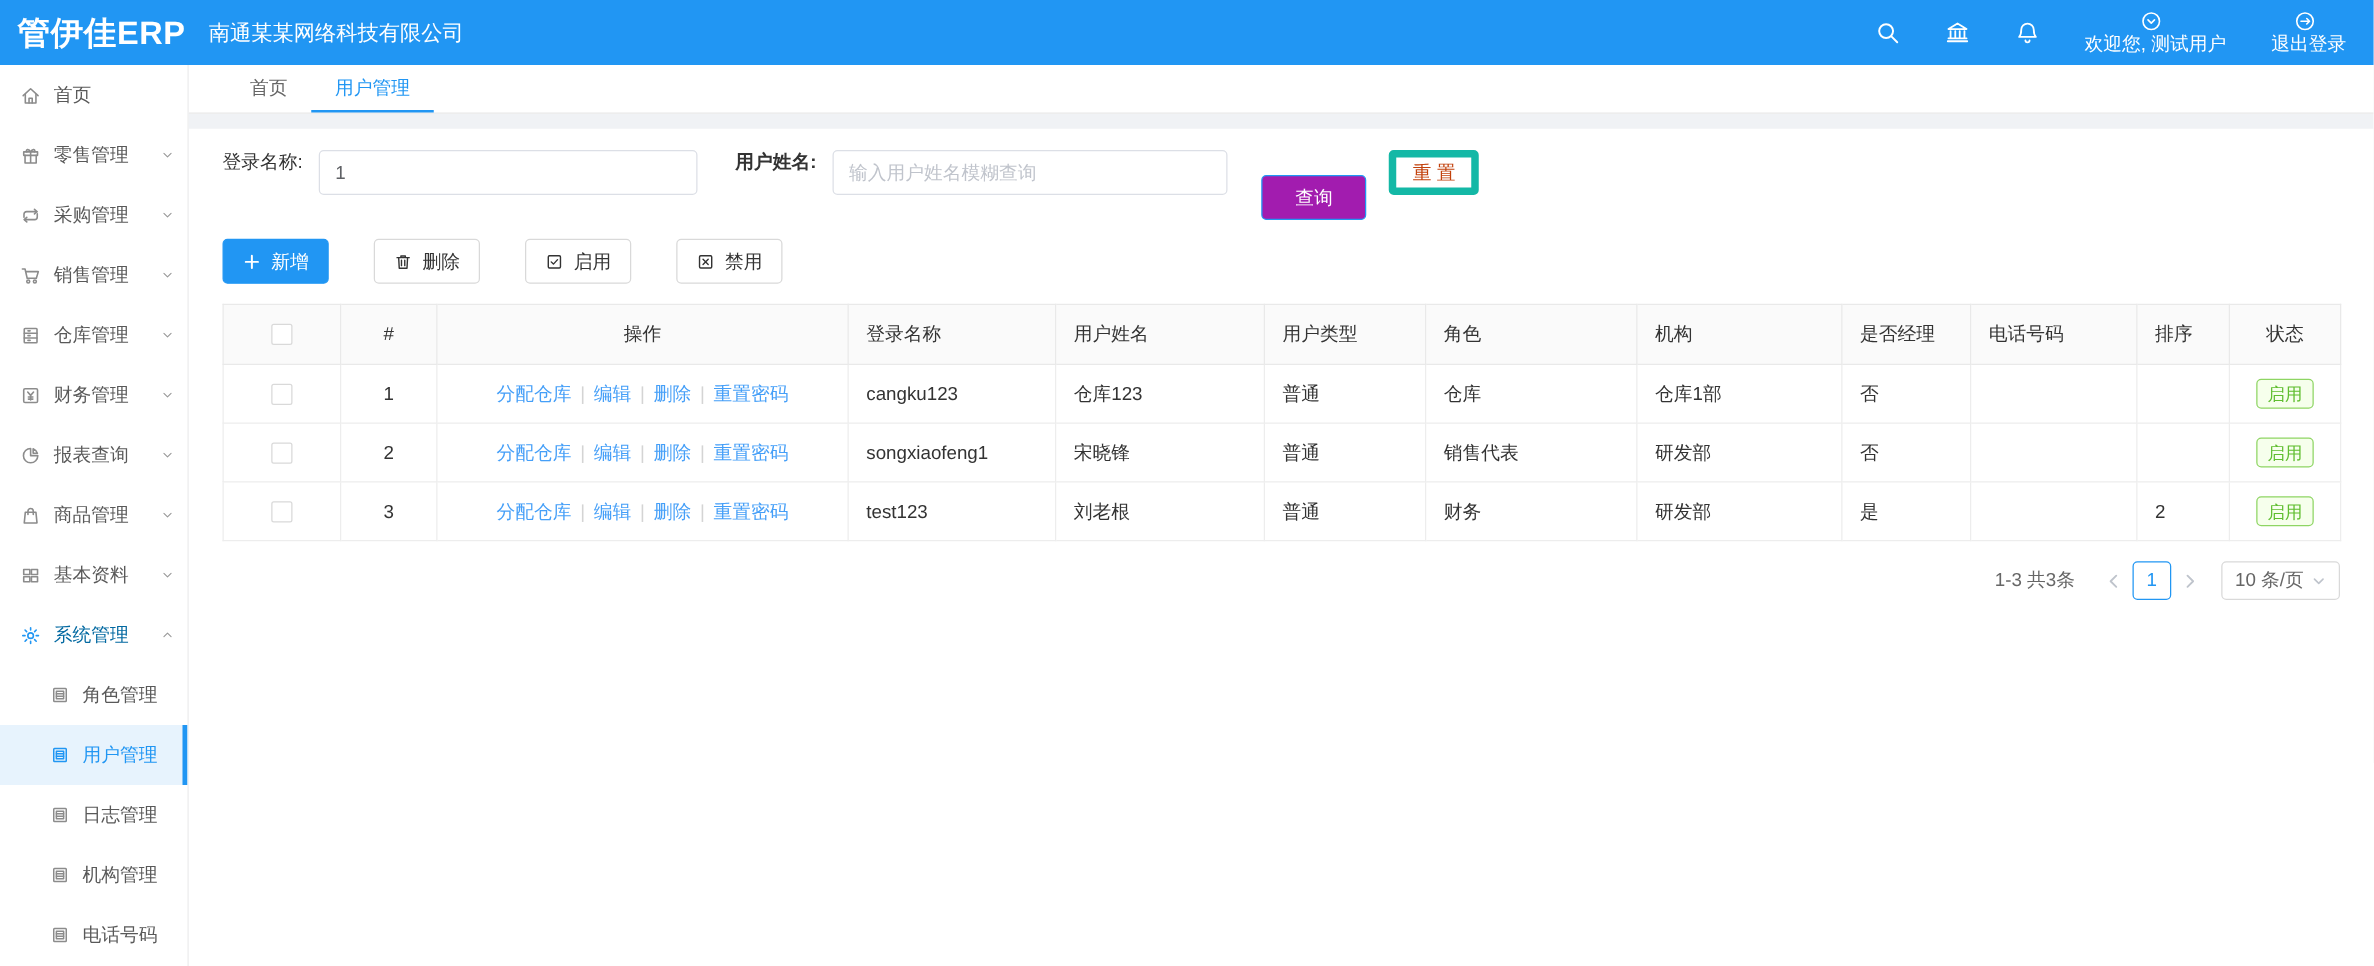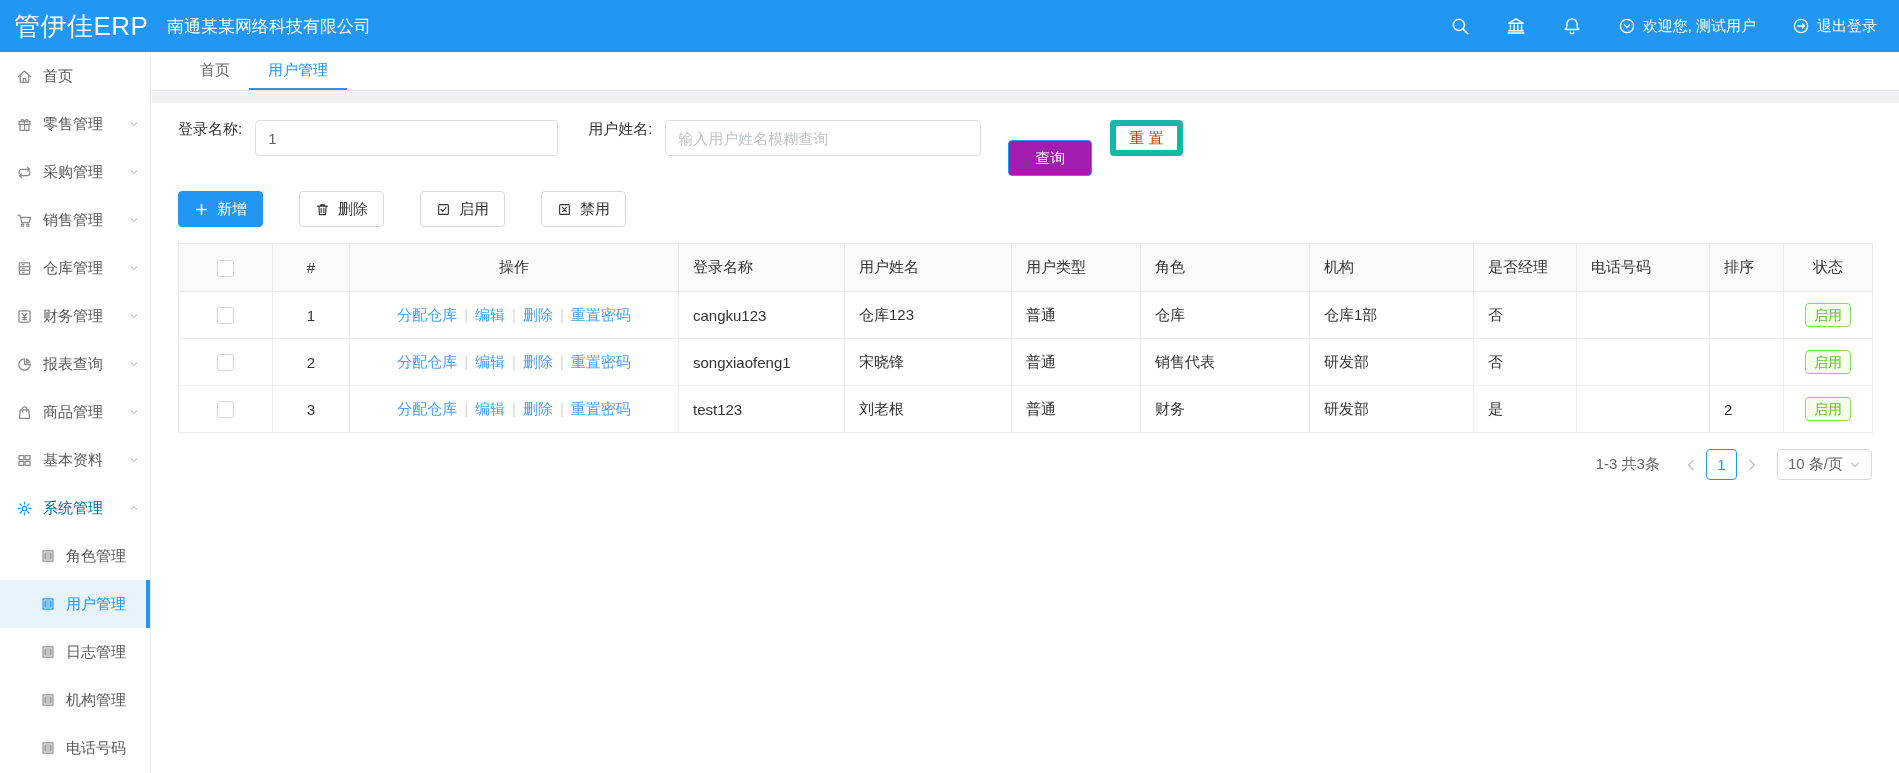--- a/index.html
+++ b/index.html
@@ -1,26 +1,26 @@
 <!DOCTYPE html>
 <html><head>
 <meta charset="utf-8">
 <style>
   * { box-sizing: border-box; margin: 0; padding: 0; }
   html,body { width:1899px; height:773px; overflow:hidden; }
   body { font-family:"Liberation Sans","DejaVu Sans",sans-serif; font-size:15px; color:#333; background:#fff; }
 
   
   .header { height:52px; background:#2196F3; display:flex; align-items:center; color:#fff; }
-  .logo { width:151px; padding-left:14px; font-size:26px; font-weight:normal; letter-spacing:0.5px; white-space:nowrap; }
+  .logo { width:151px; padding-left:14px; font-size:26px; font-weight:bold; letter-spacing:0.5px; white-space:nowrap; }
   .company { font-size:17px; margin-left:16px; white-space:nowrap; }
   .header-right { margin-left:auto; display:flex; align-items:center; padding-right:22px; font-size:15px; }
   .hicon { width:20px; height:20px; margin-left:36px; cursor:pointer; display:inline-flex; }
   .hicon svg { width:100%; height:100%; }
-  .hr-item { display:inline-flex; align-items:center; margin-left:36px; cursor:pointer; white-space:nowrap; }
+  .hr-item { display:inline-flex; align-items:center; margin-left:36px; cursor:pointer; white-space:nowrap;flex-direction:column; }
   .hr-item svg { width:18px; height:18px; margin-right:7px; }
 
   
   .app { display:flex; height:725px; }
   .sidebar { width:151px; min-width:151px; background:#fff; border-right:1px solid #ECECEC; overflow:hidden; }
   .main { flex:1; display:flex; flex-direction:column; background:#F0F2F5; overflow:hidden; }
 
   
   .side-item { height:48px; display:flex; align-items:center; padding:0 10px 0 16px; font-size:15px; color:#595959; cursor:pointer; position:relative; }
   .side-item .sicon { width:17px; height:17px; display:inline-flex; color:#8C8C8C; flex:none; }
@@ -39,21 +39,21 @@
   
   .tabbar { height:39px; background:#fff; border-bottom:1px solid #E8E8E8; display:flex; align-items:stretch; padding-left:30px; flex:none; }
   .tab { font-size:15px; color:#666; padding:0 19px; display:flex; align-items:center; cursor:pointer; border-bottom:2px solid transparent; }
   .tab.active { color:#2196F3; border-bottom-color:#2196F3; }
 
   
   .content { background:#fff; margin-top:12px; flex:1; padding:17px 27px 0 27px; overflow:hidden; }
 
   .filter-row { display:flex; align-items:flex-start; }
   .flabel { color:#333; margin-right:13px; white-space:nowrap; }
-  .flabel.second { margin-left:30px; }
+  .flabel.second { margin-left:30px;font-weight:bold; }
   .finput { width:303px; height:36px; border:1px solid #DCDFE6; border-radius:4px; padding:0 12px; font-size:15px; color:#606266; outline:none; font-family:inherit; }
   .finput.second { width:316px; }
   .finput::placeholder { color:#C0C4CC; }
   .btn { height:36px; border-radius:4px; font-size:15px; cursor:pointer; font-family:inherit; }
   .btn-primary { background:#a21caf; color:#fff; border:1px solid #2196F3; padding:0 26px; margin-left:27px;margin-top:20px; }
   .btn-plain { background:#fff; color:#c2410c; border:6px solid #14b8a6; padding:0 13px; margin-left:18px; }
 
   .toolbar { margin-top:15px; display:flex; gap:36px; }
   .tb-btn { height:36px; display:inline-flex; align-items:center; gap:8px; padding:0 15px; border-radius:4px; border:1px solid #D9D9D9; background:#fff; color:#333; font-size:15px; cursor:pointer; font-family:inherit; }
   .tb-btn svg { width:15px; height:15px; }

